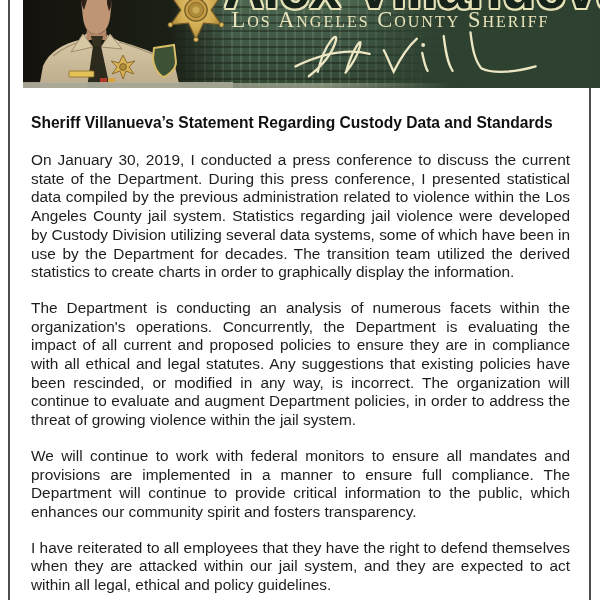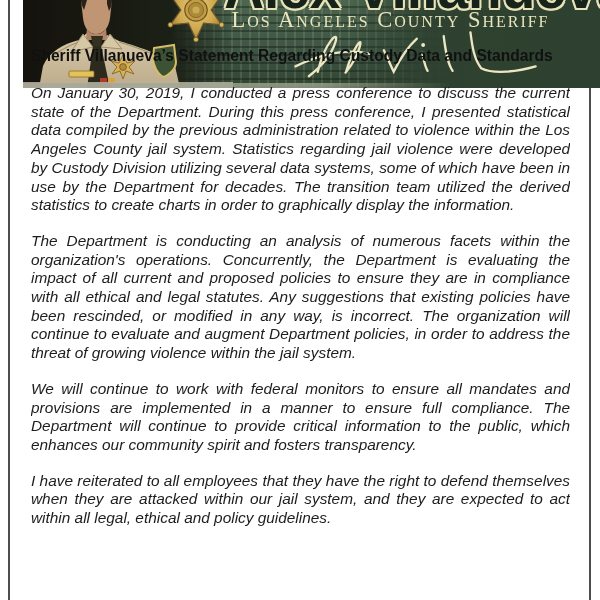--- a/index.html
+++ b/index.html
@@ -49,30 +49,29 @@
     position:absolute; left:200px; width:335px; top:7px;
     font-family:"Liberation Serif", serif; font-variant:small-caps;
     font-size:22.5px; letter-spacing:2px; text-align:center;
     color:#eae5bd; white-space:nowrap;
   }
   .sig-wrap { position:absolute; left:268px; top:24px; width:250px; height:58px; }
 
   
   .doc {
     position:absolute; left:31px; top:0; width:539px; height:600px;
-    padding-top:46px; box-sizing:border-box; color:#1d1d1d; overflow:hidden;
+    padding-top:113px; box-sizing:border-box; color:#1d1d1d; overflow:hidden;
   }
   .doc-heading {
     margin:0 0 19px 0; font-size:15.6px; font-weight:bold; line-height:19px;
     color:#111;
   }
   .doc p {
     margin:0 0 17px 0; font-size:15.4px; line-height:18.7px;
     text-align:justify;
-    font-style:italic;
   }
 </style>
 </head>
 <body>
 
 <div class="page">
 
   <div class="page-edge left"></div>
   <div class="page-edge right"></div>
 

